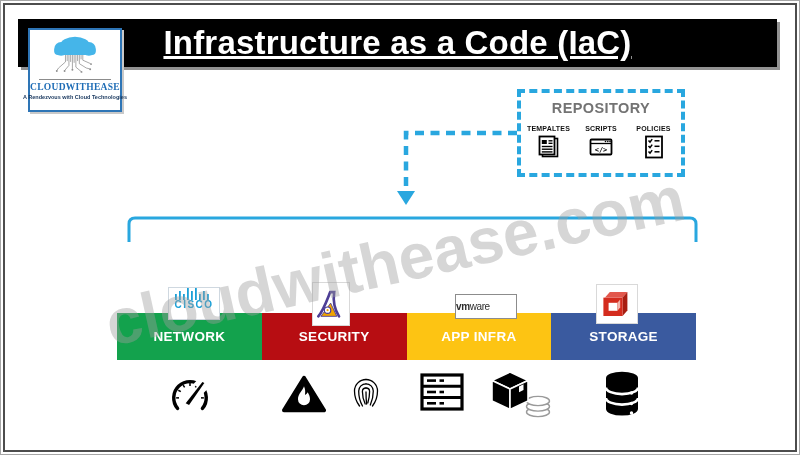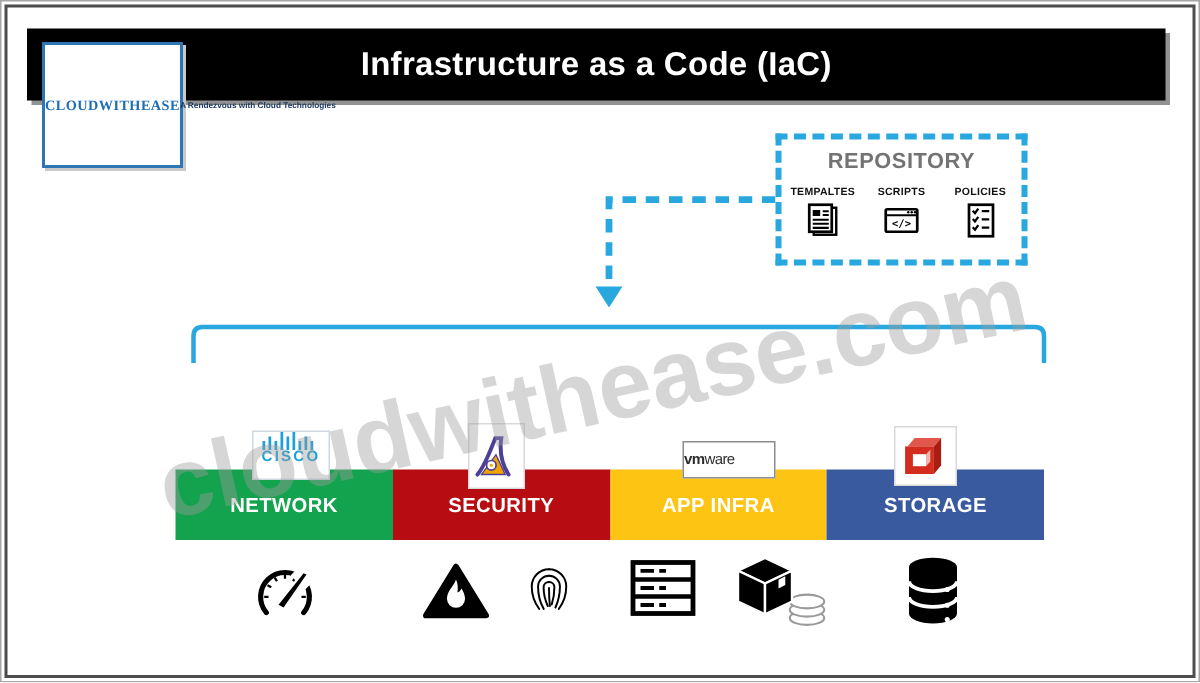--- a/index.html
+++ b/index.html
@@ -4,26 +4,26 @@
 <style>
   html,body{margin:0;padding:0;background:#fff;}
   .page{position:relative;width:800px;height:455px;background:#ffffff;overflow:hidden;
         font-family:"Liberation Sans", sans-serif;}
   .frame-outer{position:absolute;inset:0;border:1px solid #a6a6a6;pointer-events:none;z-index:60;}
   .frame-inner{position:absolute;inset:3px;border:2px solid #4d4d4d;pointer-events:none;z-index:60;}
 
   
   .banner{position:absolute;left:18px;top:19px;width:759px;height:48px;background:#000;
           box-shadow:3px 3px 0 #929292;z-index:10;display:flex;align-items:center;justify-content:center;}
-  .banner-title{color:#fff;font-size:22px;font-weight:bold;letter-spacing:0.2px;}
+  .banner-title{color:#fff;font-size:33px;font-weight:bold;letter-spacing:0.2px;text-decoration:underline;}
 
   
   .logo-box{position:absolute;left:28px;top:28px;width:90px;height:80px;background:#fff;
             border:2px solid #2e75b6;z-index:20;box-shadow:2px 2px 0 #c9c9c9;
-            display:flex;align-items:center;}
+            display:flex;flex-direction:column;align-items:center;}
   .logo-art{width:78px;height:46px;margin-top:2px;}
   .logo-divider{width:72px;border-top:1px solid #8c8c8c;margin-top:1px;}
   .logo-name{font-family:"Liberation Serif", serif;font-weight:bold;color:#1f6db6;
              font-size:9.5px;letter-spacing:0.3px;margin-top:2px;}
   .logo-tagline{font-size:5.5px;color:#17365d;font-weight:bold;margin-top:2px;white-space:nowrap;}
 
   
   .repo-box{position:absolute;left:517px;top:89px;width:168px;height:88px;border:4px dashed #29a7df;
             background:#fff;z-index:12;box-sizing:border-box;}
   .repo-title{text-align:center;font-weight:bold;font-size:14.5px;color:#737373;margin-top:7px;letter-spacing:0.4px;}

